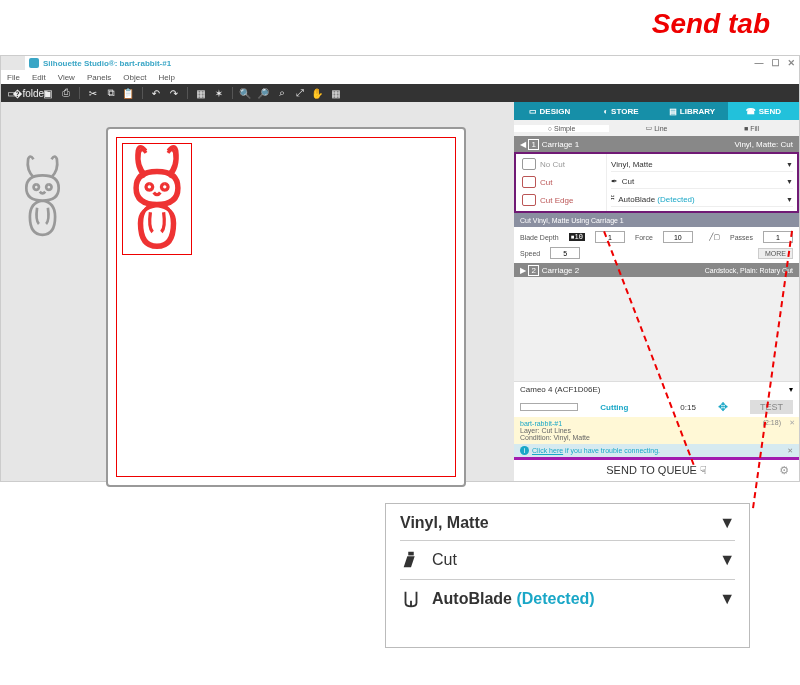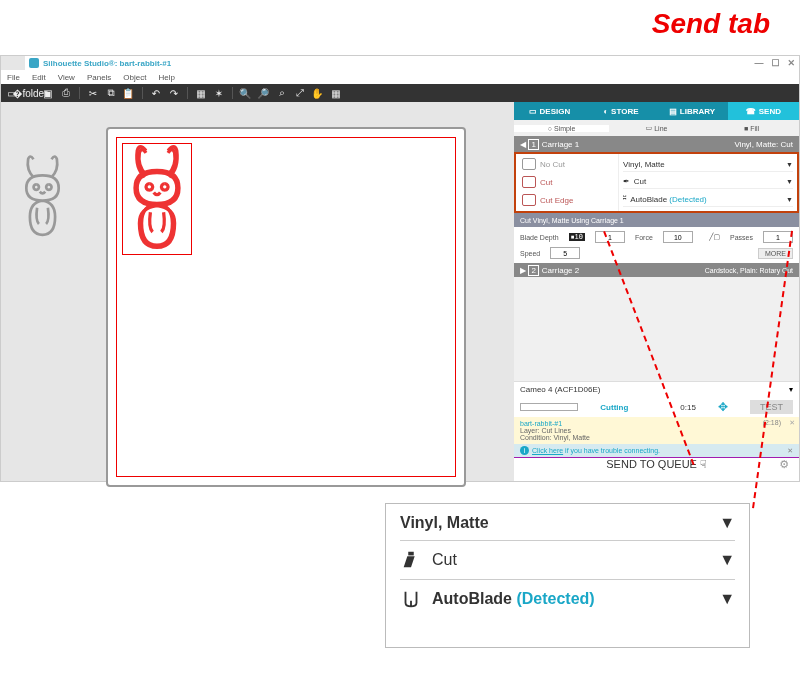--- a/index.html
+++ b/index.html
@@ -39,21 +39,21 @@
   .t-lib    { background: #168fa8; }
   .t-send   { background: #22c1db; }
 
   .subtabs { height: 16px; background: #f0f0f0; display: flex; align-items: center; }
   .subtab { flex: 1; display: flex; align-items: center; justify-content: center; gap: 2px; color: #555; font-size: 7px; cursor: pointer; }
   .subtab.active { background: #fff; }
 
   .carriage-hdr { height: 16px; background: #888; color: #fff; display: flex; align-items: center; padding: 0 6px; font-size: 8px; }
   .carriage-hdr .right { margin-left: auto; }
 
-  .cut-options { display: flex; background: #fff; border: 2px solid #c2410c; gap: 12px; }
+  .cut-options { display: flex; background: #fff; border: 2px solid #701a75; }
   .cut-left { width: 90px; padding: 4px 6px; display: flex; flex-direction: column; gap: 6px; }
   .cut-row { display: flex; align-items: center; gap: 4px; color: #999; font-size: 8px; cursor: pointer; }
   .cut-row.active { color: #b55; }
   .cut-icon { width: 14px; height: 12px; border: 1px solid currentColor; border-radius: 2px; position: relative; }
   .cut-right { flex: 1; padding: 4px; display: flex; flex-direction: column; gap: 3px; border-left: 1px solid #eee; }
   .dd-row { display: flex; align-items: center; gap: 4px; font-size: 8px; color: #333; border-bottom: 1px solid #eee; padding: 2px 0; cursor: pointer; }
   .dd-row .tri { margin-left: auto; font-size: 7px; }
   .detected { color: #1aa7c7; margin-top: 28px; }
 
   .params-hdr { height: 14px; background: #8a8fa0; color: #fff; display: flex; align-items: center; padding: 0 6px; font-size: 7px; }
@@ -74,21 +74,21 @@
   .arrows { color: #1aa7c7; font-size: 12px; cursor: pointer; }
 
   .job-info { background: #fff8d6; padding: 3px 6px; font-size: 7px; color: #666; position: relative; }
   .job-info .close { position: absolute; right: 4px; top: 2px; color: #aaa; cursor: pointer; }
   .job-title { color: #1aa7c7; font-size: 7px; }
 
   .help-row { background: #d6eaf0; padding: 2px 6px; font-size: 7px; color: #1aa7c7; display: flex; align-items: center; gap: 3px; }
   .help-row .close { margin-left: auto; color: #888; cursor: pointer; }
   .info-icon { width: 9px; height: 9px; border-radius: 50%; background: #1aa7c7; color: #fff; display: flex; align-items: center; justify-content: center; font-size: 7px; }
 
-  .send-row { background: #fff; height: 24px; display: flex; justify-content: center; gap: 6px; font-size: 11px; color: #333; border-top: 1px solid #a21caf; }
+  .send-row { background: #fff; height: 24px; display: flex; align-items: center; justify-content: center; gap: 6px; font-size: 11px; color: #333; border-top: 3px solid #a21caf; }
   .gear-icon { position: absolute; right: 10px; font-size: 11px; color: #999; cursor: pointer; }
 
   
   .callout-line { position: absolute; border-top: 2px dashed #e00; transform-origin: top left; }
   .callout-box { position: absolute; left: 385px; top: 503px; width: 365px; height: 145px; background: #fff; border: 1px solid #bbb; padding: 10px 14px; display: flex; flex-direction: column; gap: 8px; }
   .cb-row { display: flex; align-items: center; gap: 10px; font-size: 16px; color: #333; border-bottom: 1px solid #ccc; padding-bottom: 8px; cursor: pointer; }
   .cb-row:last-child { border-bottom: none; padding-bottom: 0; }
   .cb-row .tri { margin-left: auto; }
   .cb-icon { width: 22px; height: 22px; display: flex; align-items: center; justify-content: center; }
 

